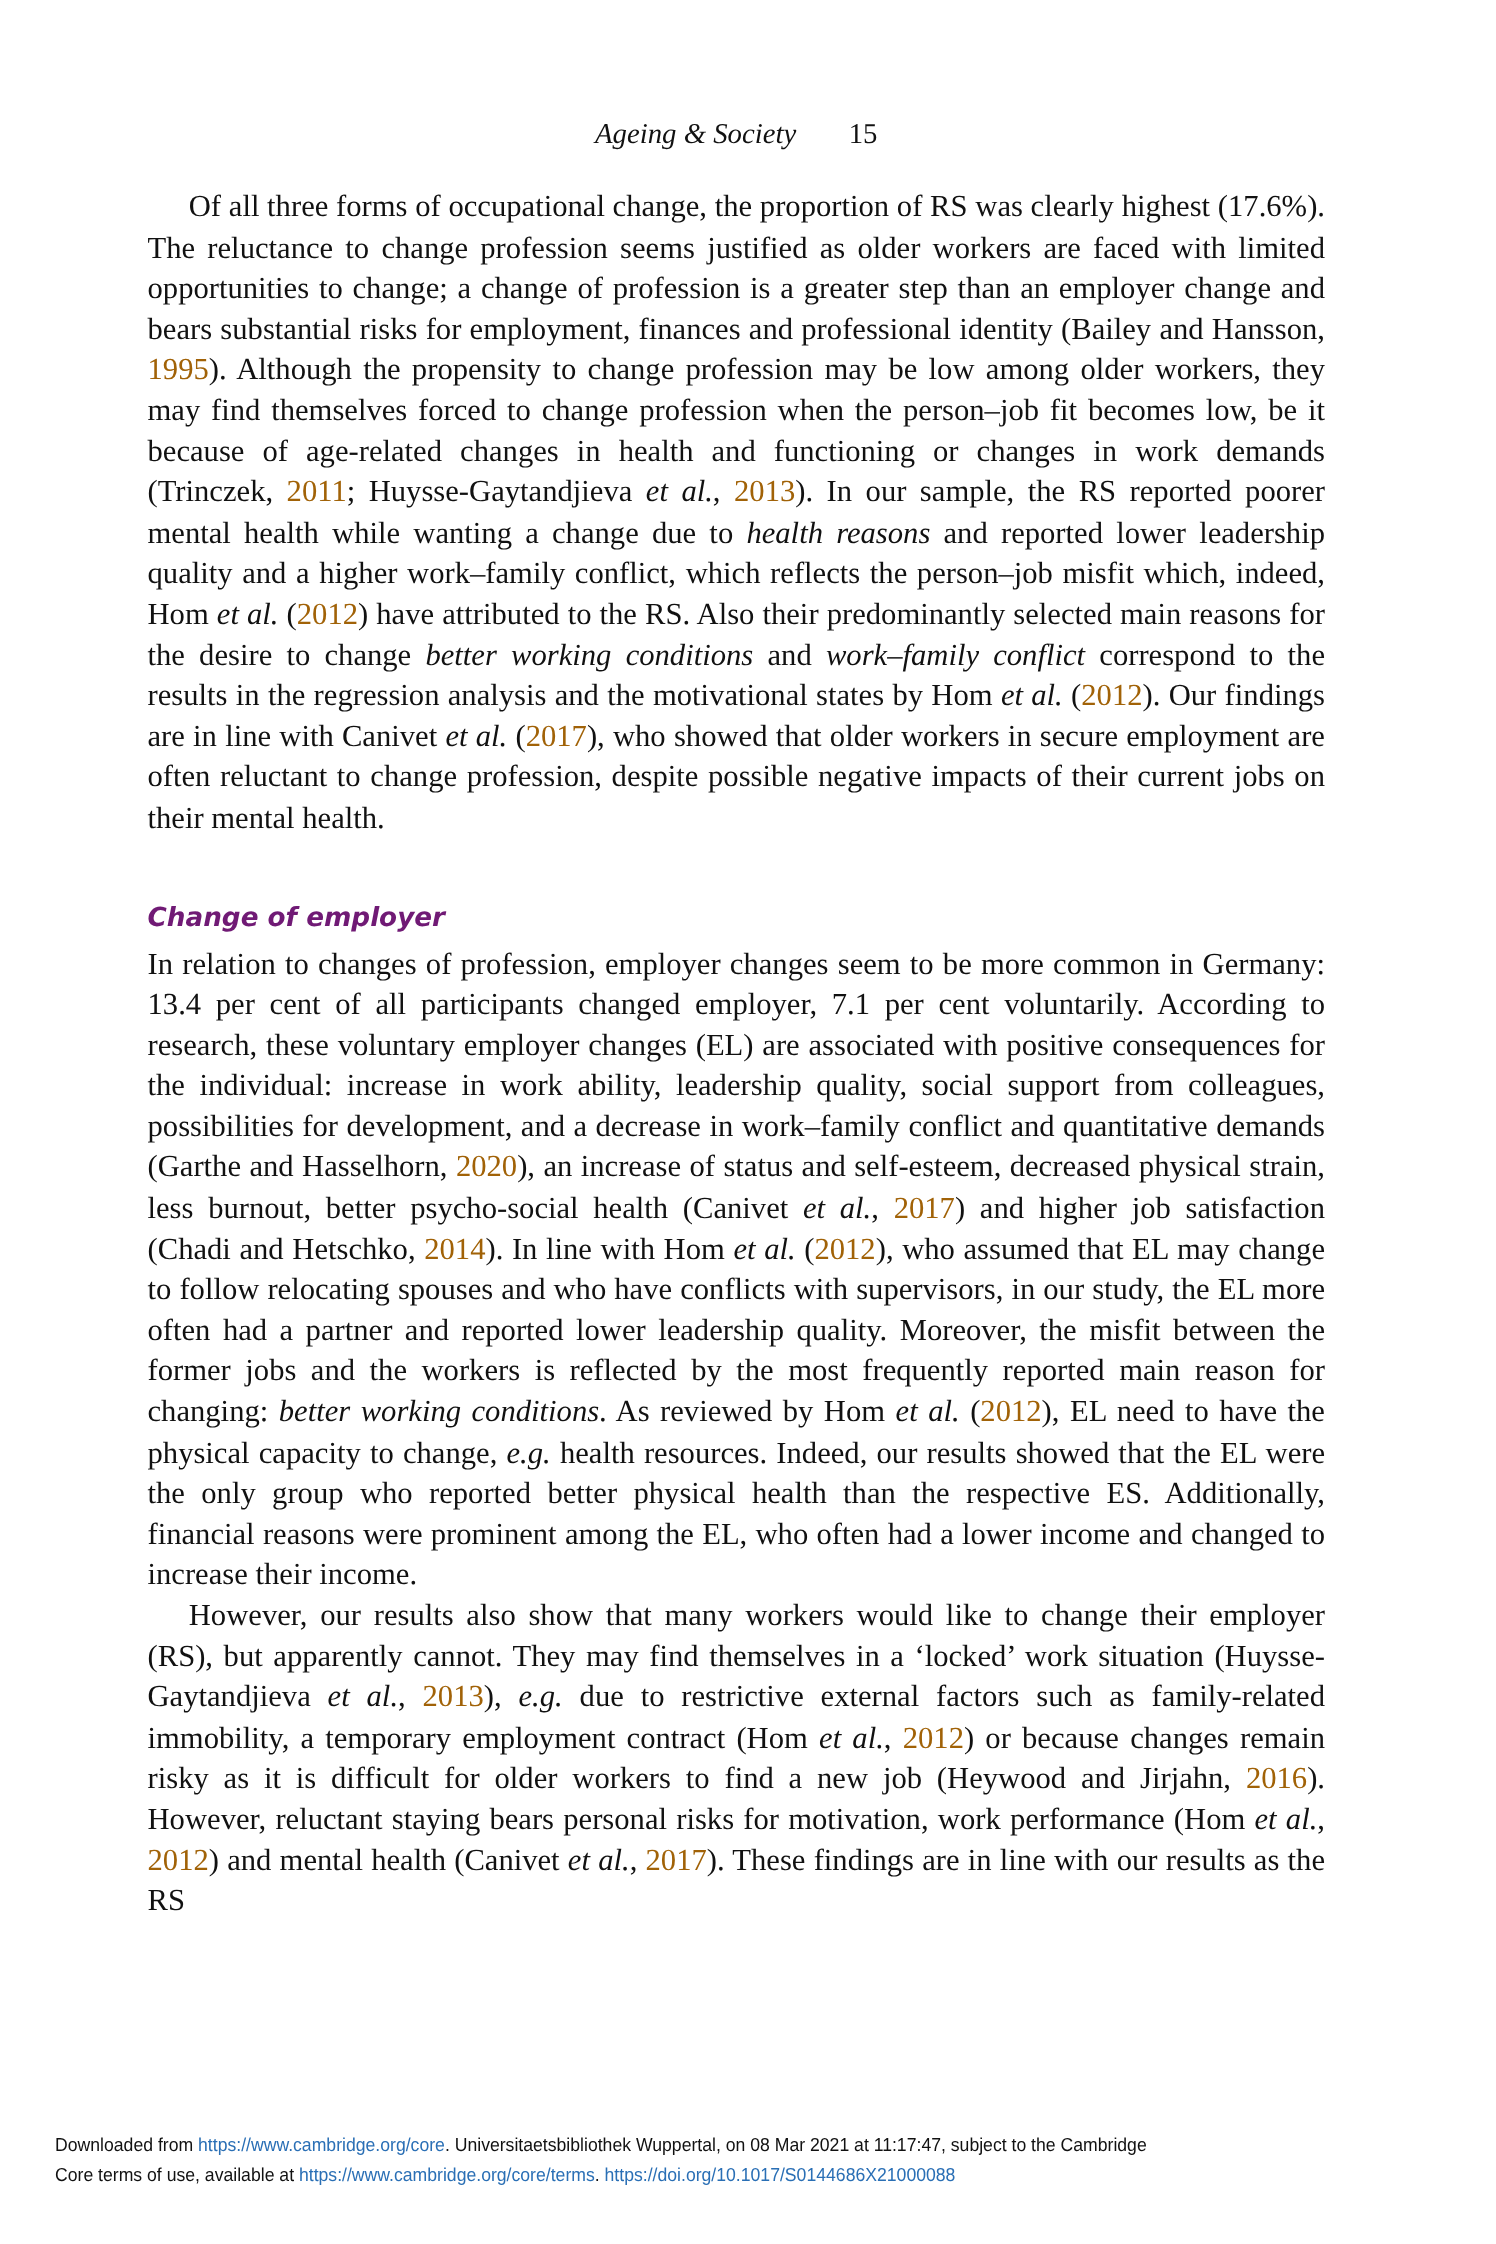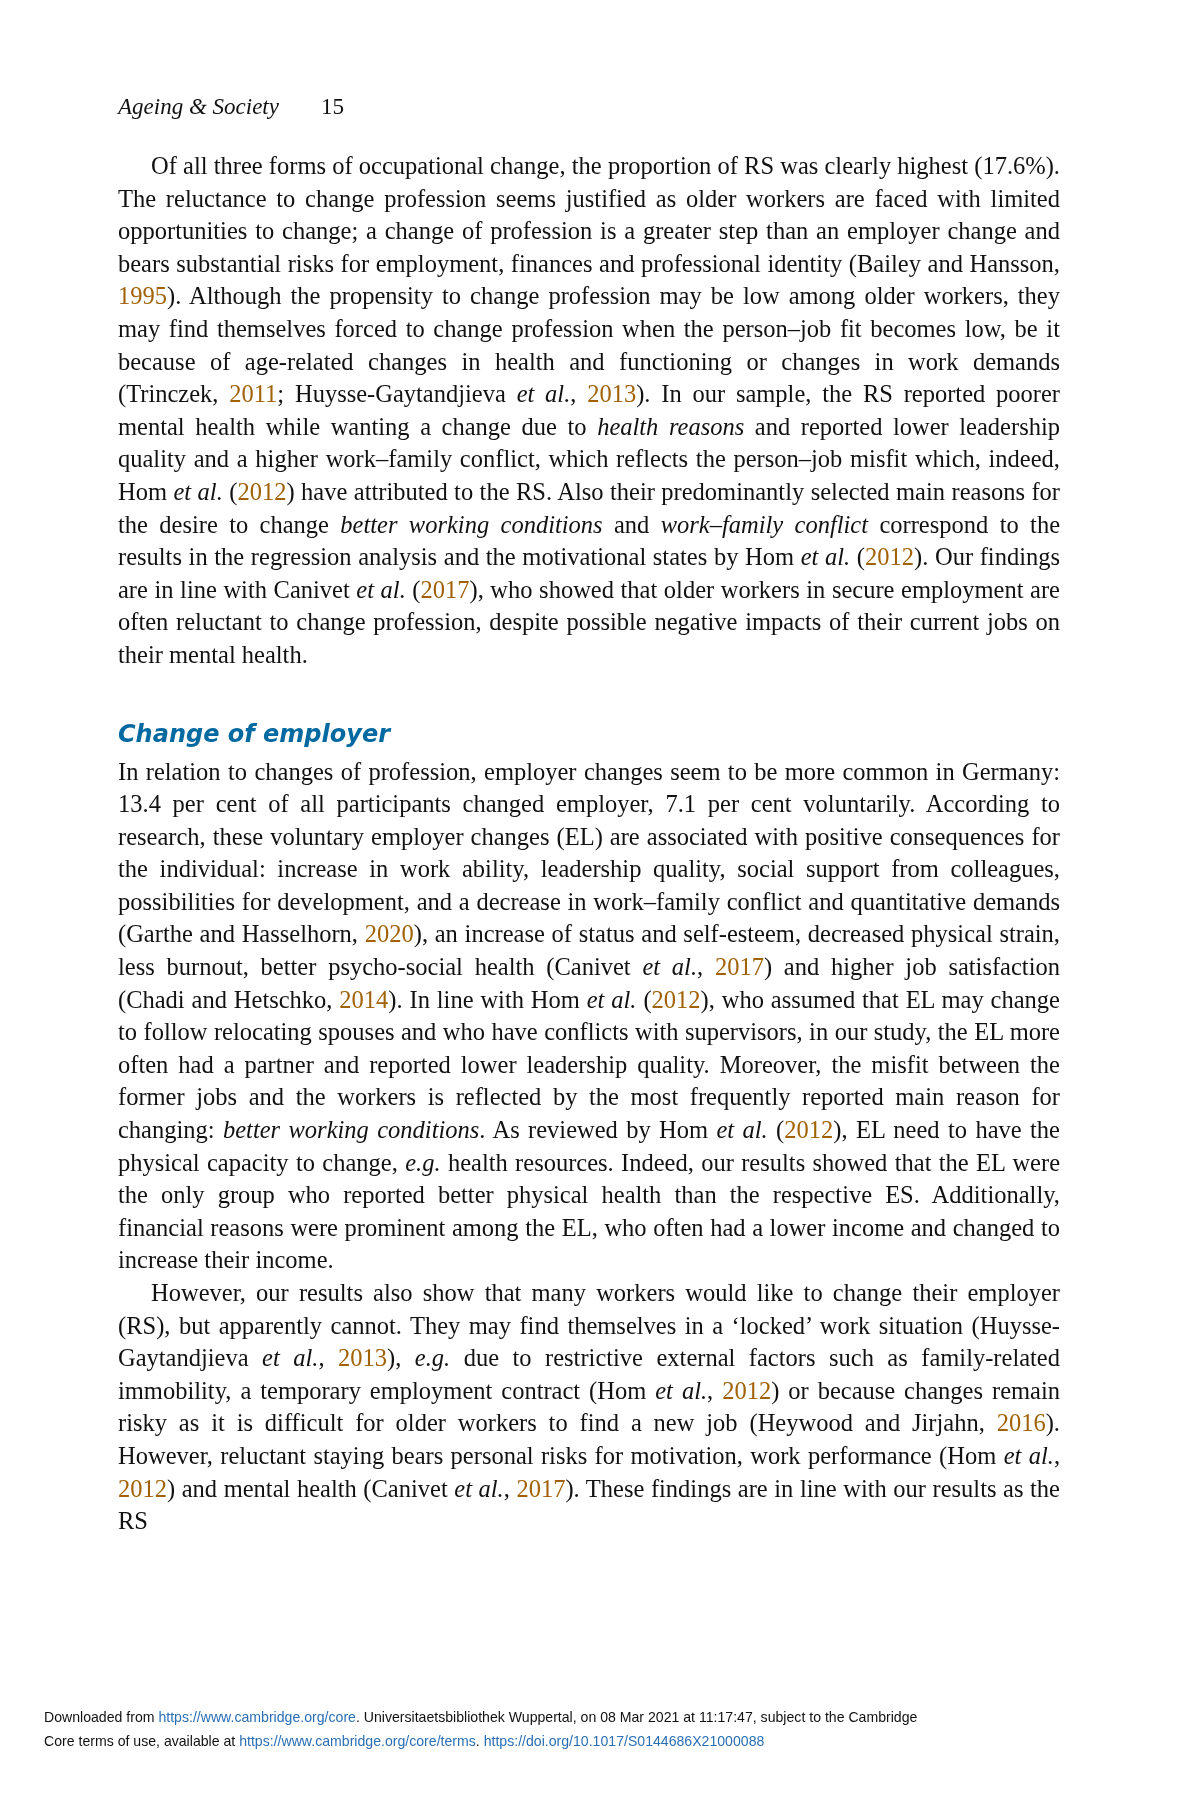--- a/index.html
+++ b/index.html
@@ -1,35 +1,35 @@
 <!DOCTYPE html>
 <html><head>
 <meta charset="utf-8">
 <style>
   html, body { margin: 0; padding: 0; background: #ffffff; }
   body { width: 1197px; height: 1795px; position: relative; overflow: hidden; }
   .page { position: absolute; left: 0; top: 0; width: 1197px; height: 1795px; }
   .running-head {
     position: absolute; top: 94px; left: 118px; width: 942px;
-    text-align: left; font-family: "Liberation Serif", "DejaVu Serif", serif;
+    text-align: center; font-family: "Liberation Serif", "DejaVu Serif", serif;
     font-size: 23px; color: #111;
   }
   .running-head .journal { font-style: italic; margin-right: 42px; }
   .body-text {
     position: absolute; left: 118px; top: 150px; width: 942px;
     font-family: "Liberation Serif", "DejaVu Serif", serif;
     font-size: 24.5px; line-height: 32.6px; color: #111;
     text-align: justify; hyphens: manual;
   }
   .body-text p { margin: 0; }
   .indent { text-indent: 33px; }
   .section-heading {
     margin: 48px 0 8px 0;
     font-family: "DejaVu Sans", "Liberation Sans", sans-serif;
-    font-weight: bold; font-style: italic; font-size: 24px; color: #0369a1;
+    font-weight: bold; font-style: italic; font-size: 21px; color: #701a75;
     line-height: 28px;
   }
   .cite { color: #a16207; text-decoration: none; }
   em { font-style: italic; }
   .footer {
     position: absolute; left: 44px; top: 1705px; width: 1120px;
     font-family: "Liberation Sans", "DejaVu Sans", sans-serif;
     font-size: 15px; line-height: 24px; color: #111;
     transform: scaleX(0.94); transform-origin: left top; white-space: nowrap;
   }

